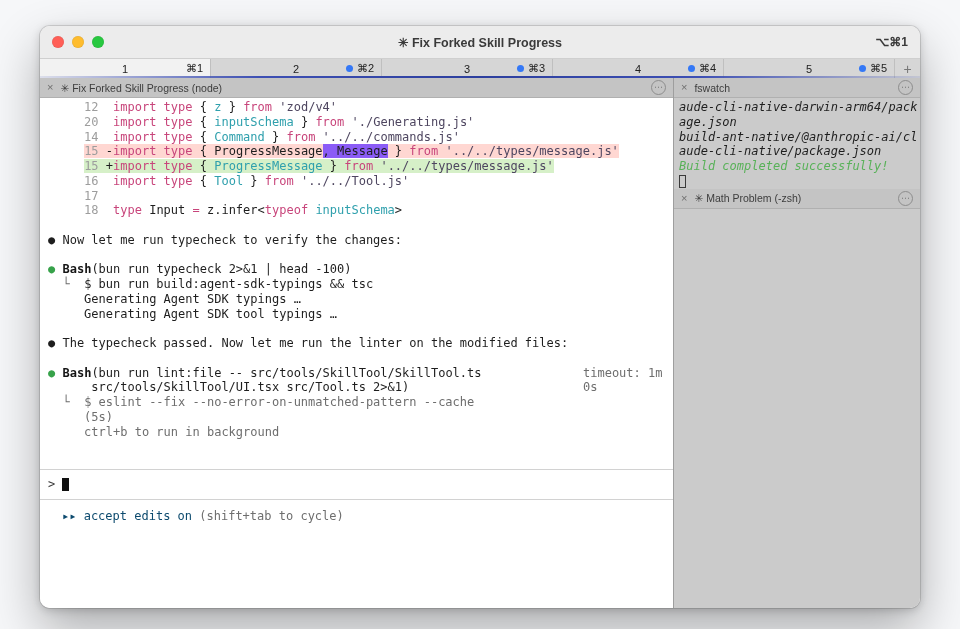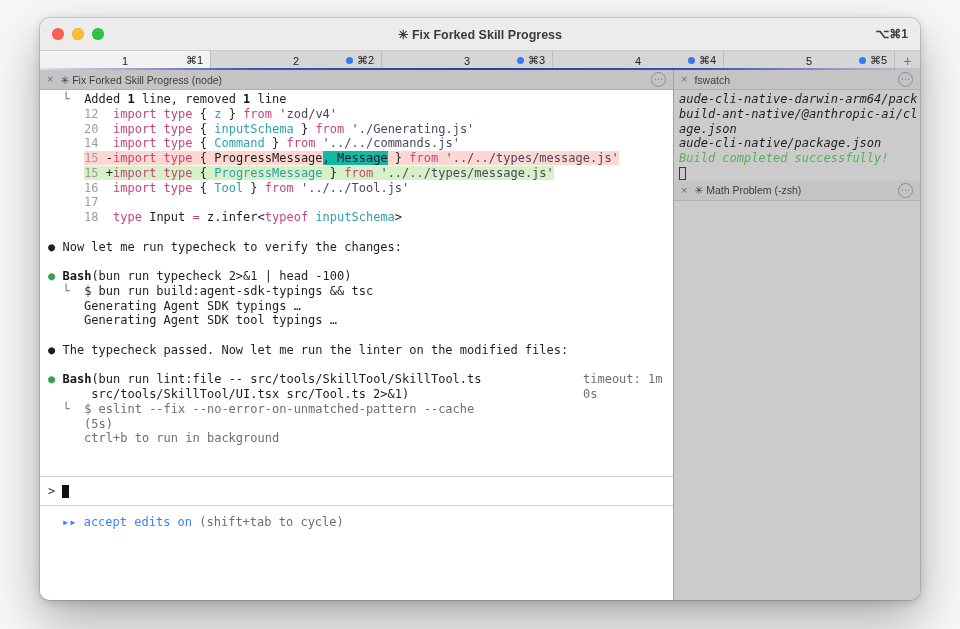--- a/index.html
+++ b/index.html
@@ -2,21 +2,21 @@
 <html><head>
 <meta charset="utf-8">
 <style>
   html,body{margin:0;padding:0;}
   body{
     width:960px;height:629px;position:relative;overflow:hidden;
     background:#f6f7f9;
     font-family:"Liberation Sans", sans-serif;
   }
   .window{
-    position:absolute;left:40px;top:18px;width:880px;height:582px;
+    position:absolute;left:40px;top:26px;width:880px;height:582px;
     border-radius:10px;overflow:hidden;background:#ffffff;
     box-shadow:0 22px 50px rgba(0,0,0,.30),0 2px 10px rgba(0,0,0,.18),0 0 0 1px rgba(0,0,0,.12);
     display:flex;flex-direction:column;
   }
   
   .titlebar{height:32px;background:#ececec;display:flex;align-items:center;position:relative;flex:0 0 auto;}
   .lights{display:flex;gap:8px;padding-left:12px;z-index:2;}
   .light{width:12px;height:12px;border-radius:50%;box-shadow:inset 0 0 1px rgba(0,0,0,.25);}
   .light.r{background:#ff5f57}.light.y{background:#febc2e}.light.g{background:#28c840}
   .win-title{position:absolute;left:0;right:0;text-align:center;font-size:12.5px;font-weight:bold;color:#3a3a3a;}
@@ -53,23 +53,23 @@
   .c-txt{color:#1e1e1e}
   .c-kw{color:#c8457b}
   .c-id{color:#2fa0ad}
   .c-str{color:#4e4660}
   .c-lnum{color:#9d9d9d}
   .c-guide{color:#6e6e6e}
   .c-dim{color:#6e6e6e}
   .c-bold{font-weight:bold;color:#151515}
   .c-green-dot{color:#37a24a}
   .c-salmon{color:#e2876b}
-  .c-purple{color:#3b82f6}
+  .c-purple{color:#0c4a6e}
   .c-green{color:#58b158}
-  .c-hl{background:#14b8a6}
+  .c-hl{background:#8b5cf6}
   .c-prompt{color:#3a3a3a}
   .bg-removed{background:#ffd7d2;}
   .bg-added{background:#d6f0c8;}
   .cursor-block{display:inline-block;width:7px;height:13px;background:#101010;vertical-align:text-bottom;}
   .cursor-hollow{display:inline-block;width:7px;height:13px;border:1px solid #3a3a3a;box-sizing:border-box;vertical-align:text-bottom;}
   
   .input-box{border-top:1px solid #d2d2d2;border-bottom:1px solid #d2d2d2;padding:7px 0 7px 8px;flex:0 0 auto;}
   .mode-line{padding:9px 0 0 22px;flex:0 0 auto;}
 </style>
 </head>
@@ -130,21 +130,20 @@
 
   <div class="panes">
 
     <div class="left-pane">
       <div class="pane-titlebar">
         <span class="pane-close">×</span>
         <span class="pane-title">✳ Fix Forked Skill Progress (node)</span>
         <span class="pane-menu">⋯</span>
       </div>
       <div class="term main-term">
-          <div class="t-line"><span class="t-left"><span class="c-guide">  └  </span><span class="c-txt">Added </span><span class="c-bold">1</span><span class="c-txt"> line, removed </span><span class="c-bold">1</span><span class="c-txt"> line</span></span></div>
           <div class="t-line"><span class="t-left"><span class="c-lnum">     12</span><span class="c-txt">  </span><span class="c-kw">import type</span><span class="c-txt"> { </span><span class="c-id">z</span><span class="c-txt"> } </span><span class="c-kw">from</span><span class="c-txt"> </span><span class="c-str">'zod/v4'</span></span></div>
           <div class="t-line"><span class="t-left"><span class="c-lnum">     20</span><span class="c-txt">  </span><span class="c-kw">import type</span><span class="c-txt"> { </span><span class="c-id">inputSchema</span><span class="c-txt"> } </span><span class="c-kw">from</span><span class="c-txt"> </span><span class="c-str">'./Generating.js'</span></span></div>
           <div class="t-line"><span class="t-left"><span class="c-lnum">     14</span><span class="c-txt">  </span><span class="c-kw">import type</span><span class="c-txt"> { </span><span class="c-id">Command</span><span class="c-txt"> } </span><span class="c-kw">from</span><span class="c-txt"> </span><span class="c-str">'../../commands.js'</span></span></div>
           <div class="t-line"><span class="t-left"><span>     </span><span class="bg-removed"><span class="c-lnum">15</span><span class="c-txt"> -</span><span class="c-kw">import type</span><span class="c-txt"> { </span><span class="c-txt">ProgressMessage</span><span class="c-hl">, Message</span><span class="c-txt"> } </span><span class="c-kw">from</span><span class="c-txt"> </span><span class="c-str">'../../types/message.js'</span></span></span></div>
           <div class="t-line"><span class="t-left"><span>     </span><span class="bg-added"><span class="c-lnum">15</span><span class="c-txt"> +</span><span class="c-kw">import type</span><span class="c-txt"> { </span><span class="c-id">ProgressMessage</span><span class="c-txt"> } </span><span class="c-kw">from</span><span class="c-txt"> </span><span class="c-str">'../../types/message.js'</span></span></span></div>
           <div class="t-line"><span class="t-left"><span class="c-lnum">     16</span><span class="c-txt">  </span><span class="c-kw">import type</span><span class="c-txt"> { </span><span class="c-id">Tool</span><span class="c-txt"> } </span><span class="c-kw">from</span><span class="c-txt"> </span><span class="c-str">'../../Tool.js'</span></span></div>
           <div class="t-line"><span class="t-left"><span class="c-lnum">     17</span></span></div>
           <div class="t-line"><span class="t-left"><span class="c-lnum">     18</span><span class="c-txt">  </span><span class="c-kw">type</span><span class="c-txt"> Input </span><span class="c-kw">=</span><span class="c-txt"> z.infer&lt;</span><span class="c-kw">typeof</span><span class="c-txt"> </span><span class="c-id">inputSchema</span><span class="c-txt">&gt;</span></span></div>
           <div class="t-line"><span class="t-left"></span></div>
           <div class="t-line"><span class="t-left"><span class="c-txt">●</span><span class="c-txt"> Now let me run typecheck to verify the changes:</span></span></div>
@@ -173,22 +172,22 @@
     </div>
 
     <div class="right-pane">
       <div class="pane-titlebar">
         <span class="pane-close">×</span>
         <span class="pane-title">fswatch</span>
         <span class="pane-menu">⋯</span>
       </div>
       <div class="term side-term">
           <div class="t-line"><span class="t-left"><span class="c-txt">aude-cli-native-darwin-arm64/pack</span></span></div>
+          <div class="t-line"><span class="t-left"><span class="c-txt">age.json</span></span></div>
           <div class="t-line"><span class="t-left"><span class="c-txt">build-ant-native/@anthropic-ai/cl</span></span></div>
-          <div class="t-line"><span class="t-left"><span class="c-txt">age.json</span></span></div>
           <div class="t-line"><span class="t-left"><span class="c-txt">aude-cli-native/package.json</span></span></div>
           <div class="t-line"><span class="t-left"><span class="c-green">Build completed successfully!</span></span></div>
           <div class="t-line"><span class="t-left"><span class="cursor-hollow"></span></span></div>
         </div>
       <div class="pane-titlebar">
         <span class="pane-close">×</span>
         <span class="pane-title">✳ Math Problem (-zsh)</span>
         <span class="pane-menu">⋯</span>
       </div>
     </div>

